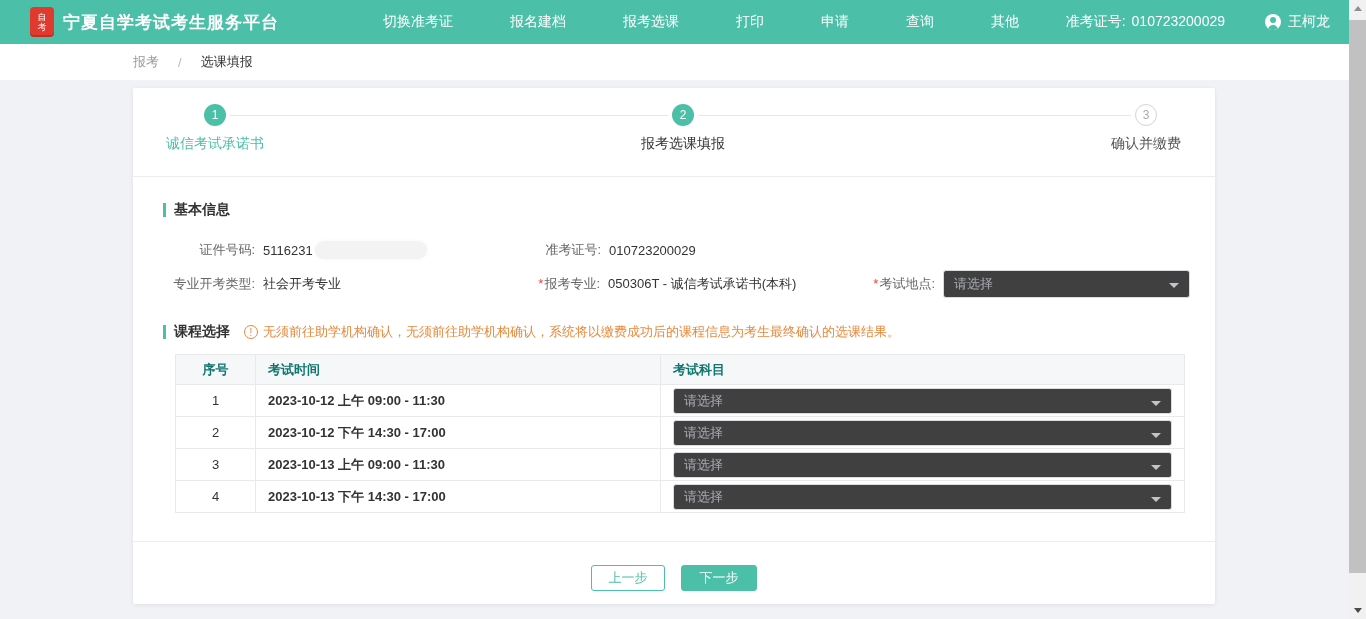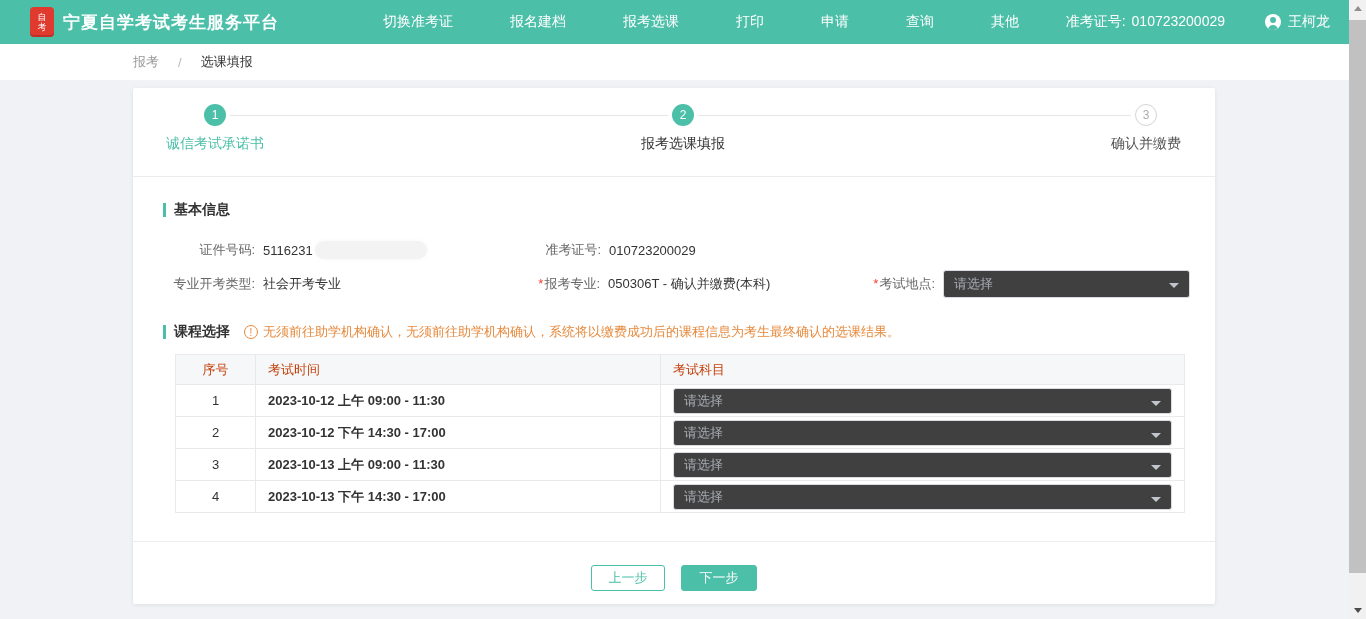--- a/index.html
+++ b/index.html
@@ -86,21 +86,21 @@
   
   .course { margin-top:22px; }
   .course-head { display:flex; align-items:center; }
   .notice { display:flex; align-items:center; margin-left:14px; color:#e6893c; font-size:13px; }
   .notice-icon { width:14px; height:14px; border:1px solid #e6893c; border-radius:50%;
     font-size:10px; line-height:13px; text-align:center; margin-right:5px; flex:0 0 14px; }
 
   table.course-table { border-collapse:collapse; margin:13px 0 0 12px; width:1010px;
     font-size:13px; table-layout:fixed; }
   .course-table th, .course-table td { border:1px solid #e9e9eb; }
-  .course-table th { background:#f6f7f8; font-weight:normal; color:#c2410c; height:30px;
+  .course-table th { background:#f6f7f8; font-weight:bold; color:#0f766e; height:30px;
     text-align:left; padding-left:12px; }
   .course-table th.c-no, .course-table td.c-no { width:80px; text-align:center; padding-left:0; }
   .course-table th.c-time { width:405px; }
   .course-table td { height:32px; background:#fff; }
   .c-time-val { padding-left:12px; font-weight:bold; color:#333; }
   .c-subject { padding:0 12px; }
   .subject-select { height:26px; width:100%; }
 
   
   .footer-divider { margin-top:28px; border-top:1px solid #ececec; }
@@ -195,21 +195,21 @@
           <span class="f-value">010723200029</span>
         </div>
       </div>
       <div class="fields-row">
         <div class="field w1">
           <span class="f-label">专业开考类型:</span>
           <span class="f-value">社会开考专业</span>
         </div>
         <div class="field w2">
           <span class="f-label"><span class="req">*</span><span>报考专业:</span></span>
-          <span class="f-value">050306T - 确认并缴费(本科)</span>
+          <span class="f-value">050306T - 诚信考试承诺书(本科)</span>
         </div>
         <div class="field w3">
           <span class="f-label"><span class="req">*</span><span>考试地点:</span></span>
           <span class="f-value">
             <span class="select loc-select">
               <span>请选择</span>
             </span>
           </span>
         </div>
       </div>

